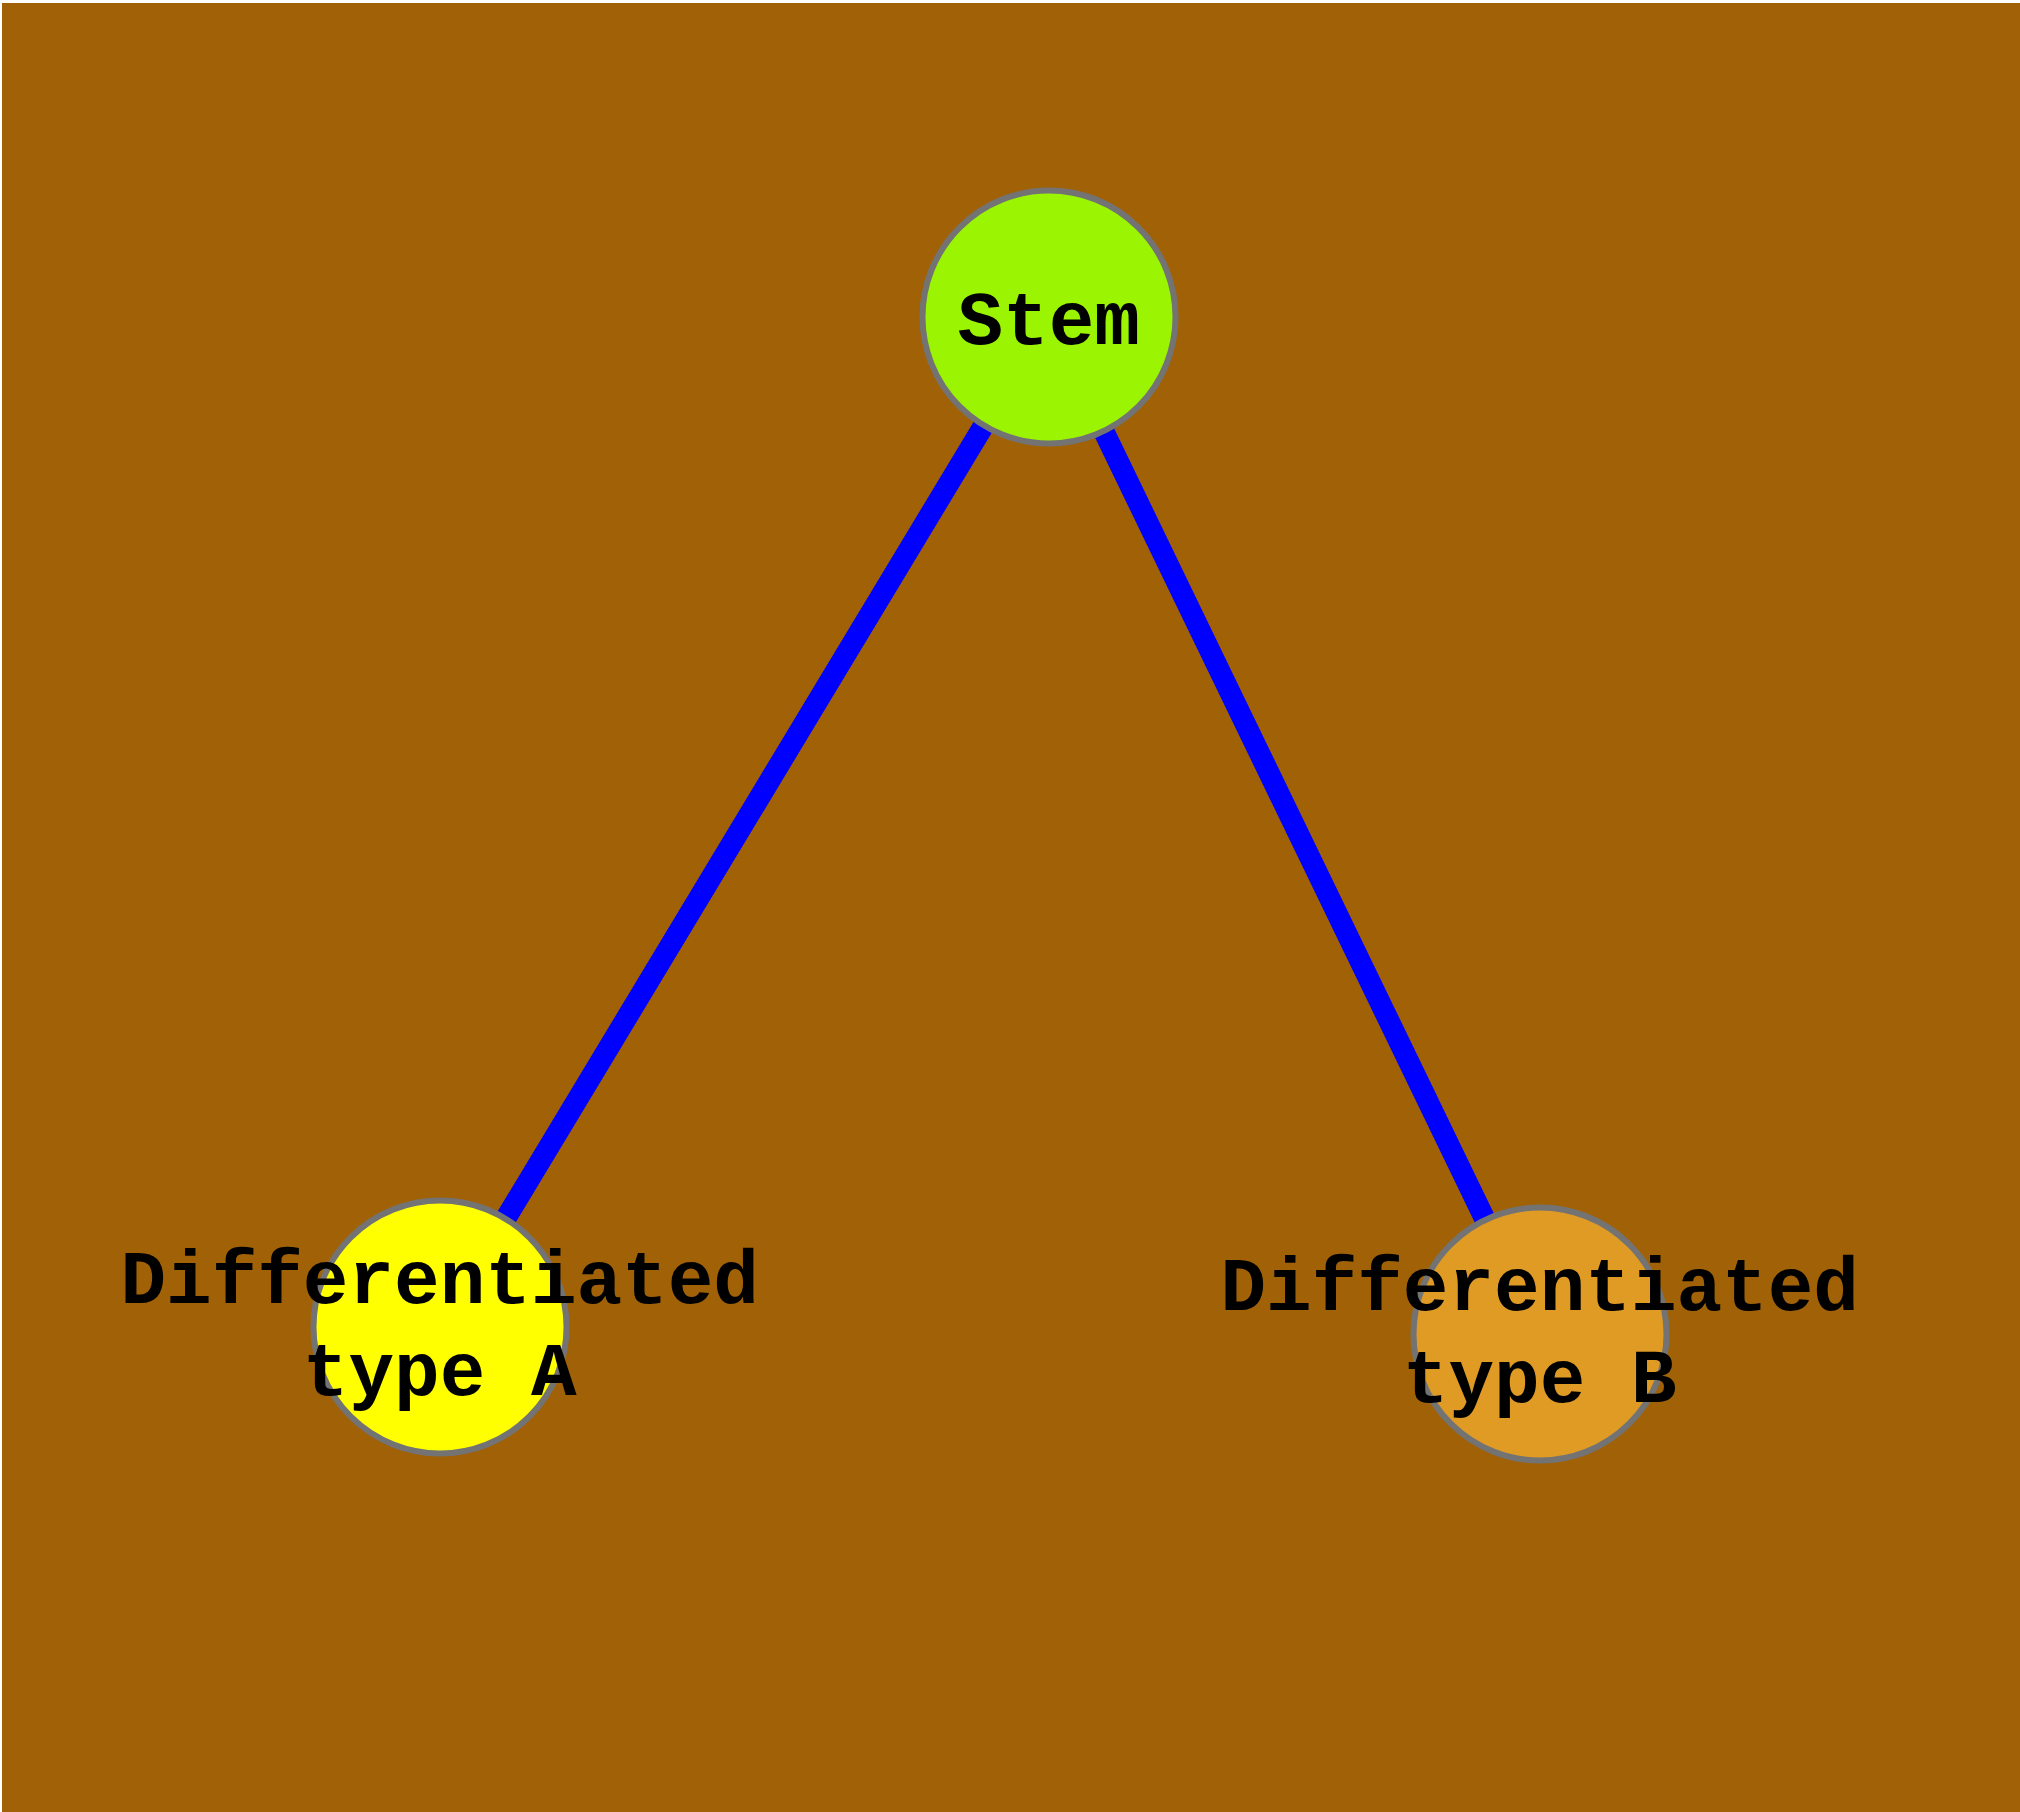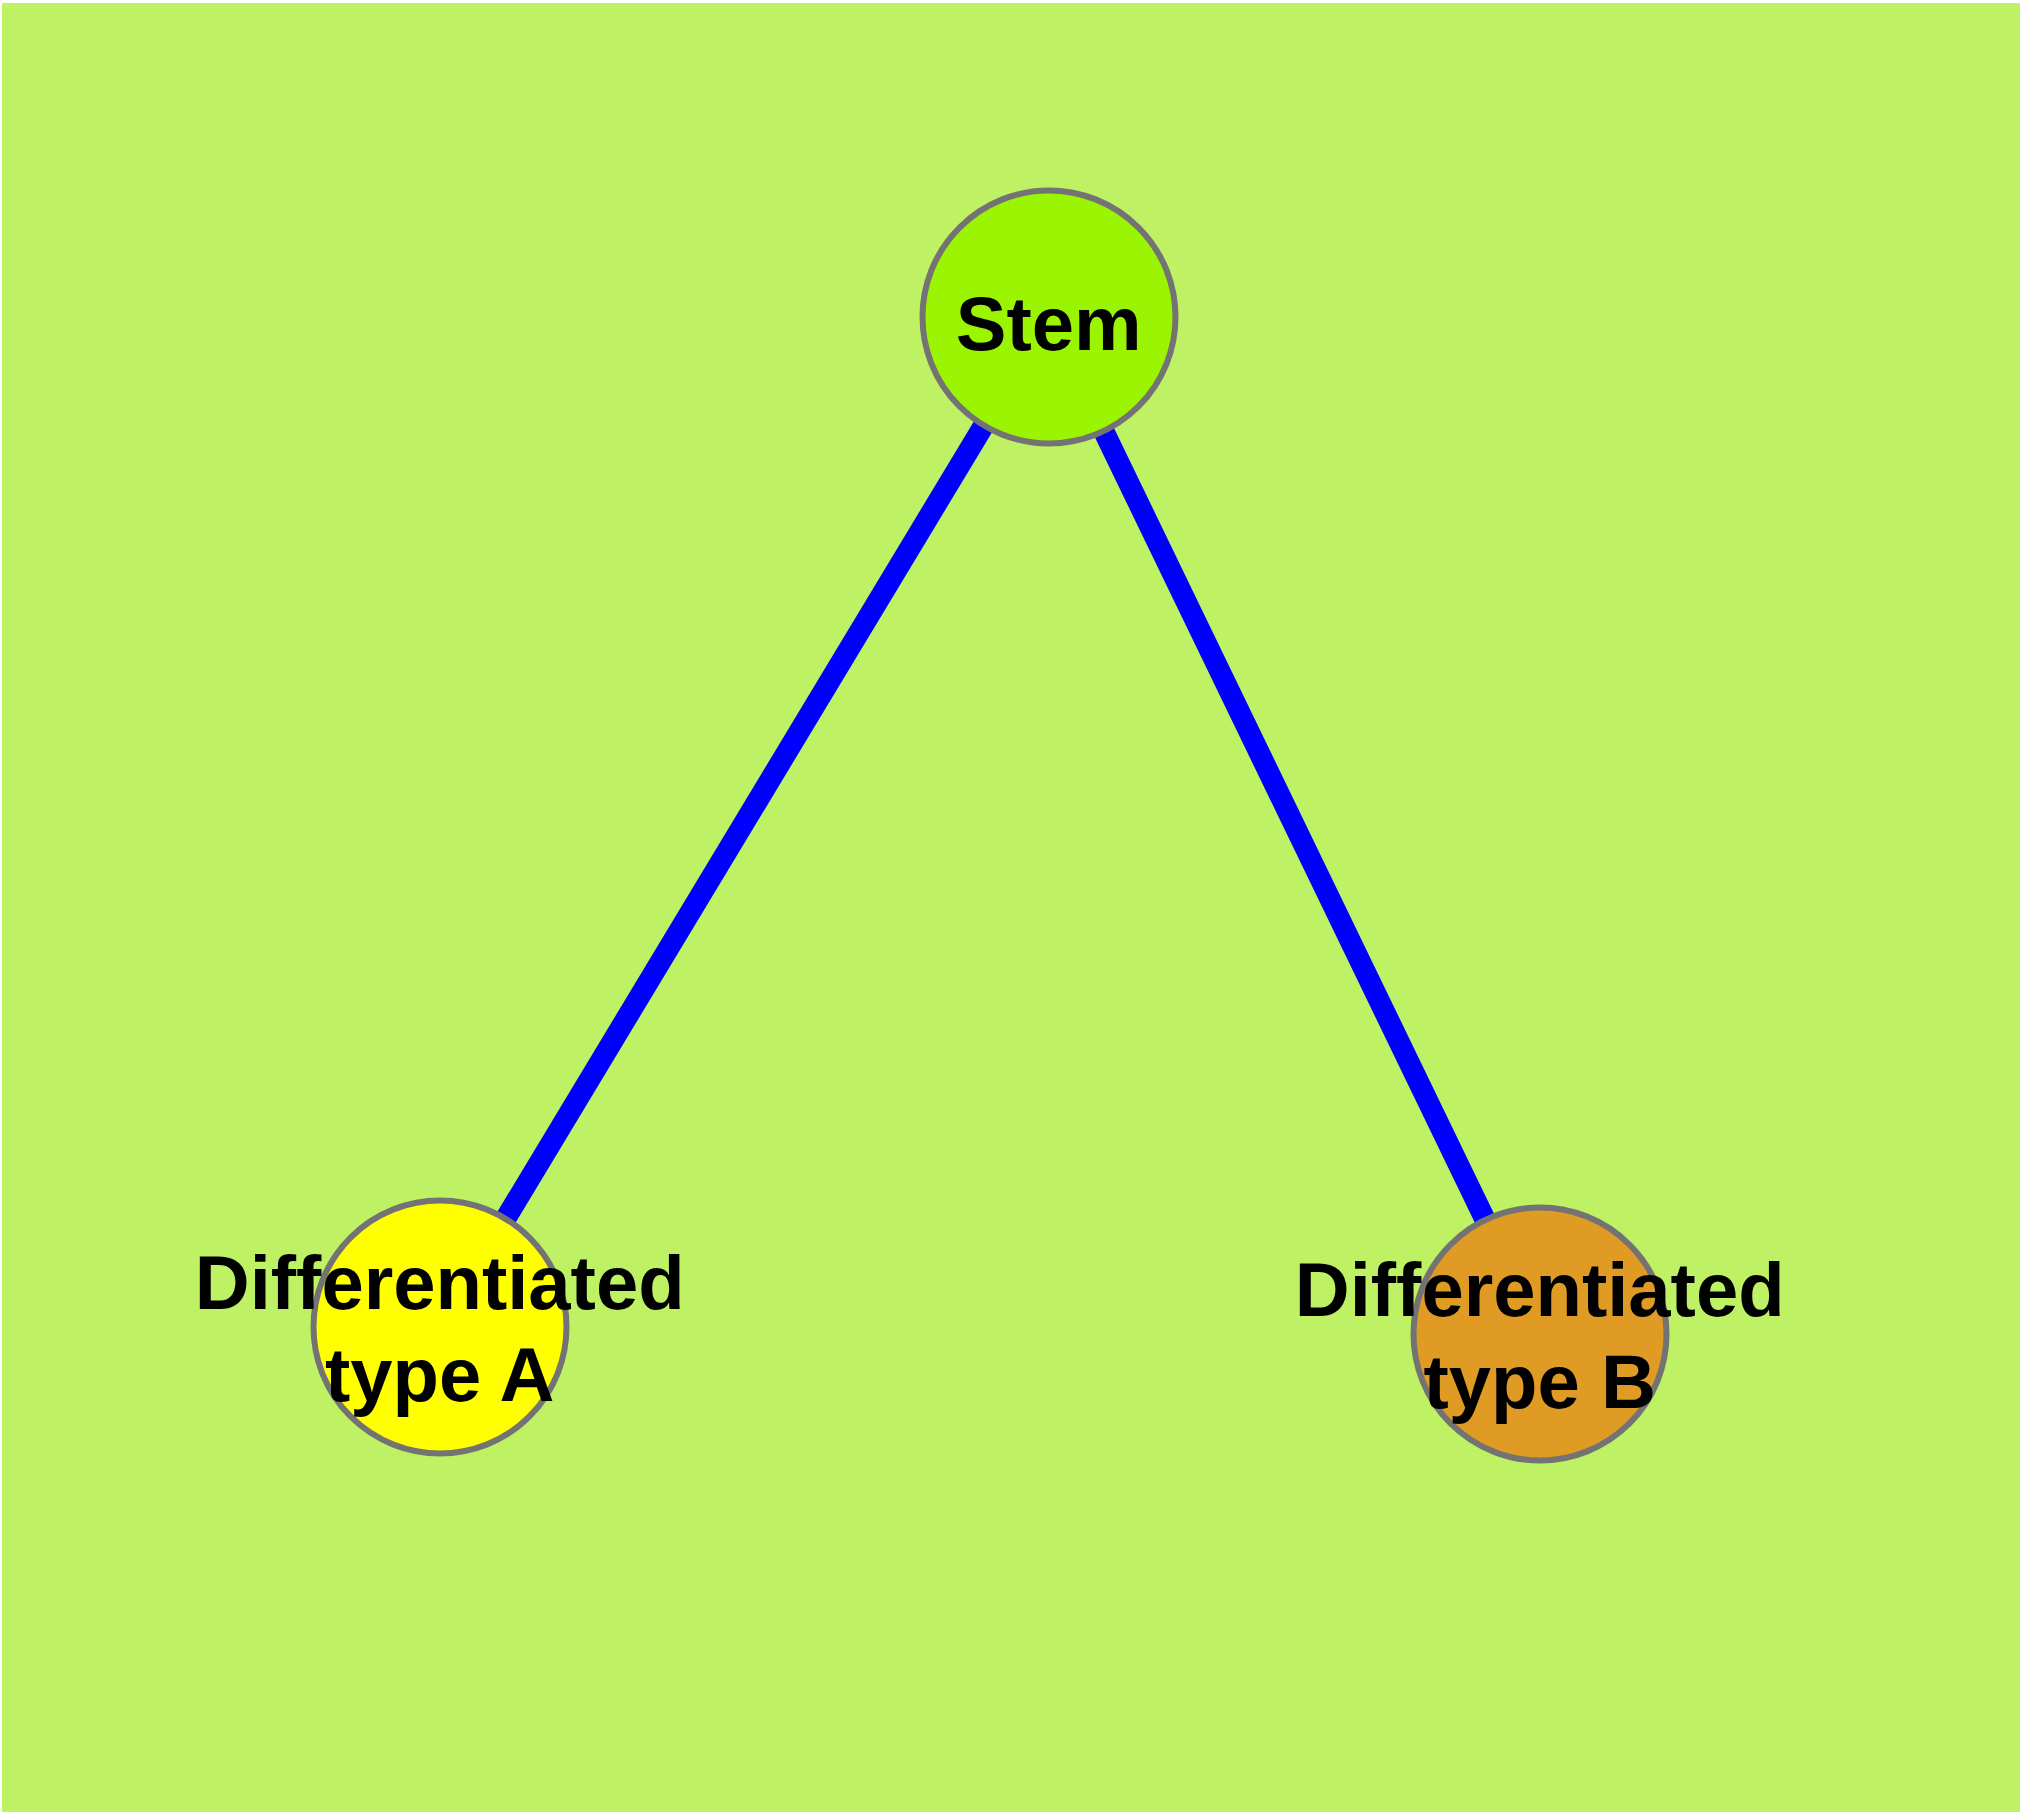--- a/index.html
+++ b/index.html
@@ -49,21 +49,21 @@
   #node-stem   { left: 1047px; top: 314px; }
   #node-a      { left: 438px;  top: 1324px; }
   #node-b      { left: 1538px; top: 1331px; }
   #label-stem  { left: 1047px; top: 321px; }
   #label-a     { left: 438px;  top: 1326px; }
   #label-b     { left: 1538px; top: 1333px; }
 </style>
 </head>
 <body>
 
-<div class="canvas" style="background-color: #bef264;">
+<div class="canvas" style="background-color: #a16207; font-family: Liberation Mono, monospace;">
 
   <svg class="edges-svg" viewBox="0 0 2382 2135" xmlns="http://www.w3.org/2000/svg">
     <line x1="1235" y1="371" x2="517" y2="1562" stroke-width="25" stroke="#0000FF"></line>
     <line x1="1235" y1="371" x2="1815" y2="1570" stroke-width="25" stroke="#0000FF"></line>
   </svg>
 
   <div class="node" id="node-stem" style="background-color: rgb(155, 245, 2);"></div>
 
   <div class="node" id="node-a" style="background-color: rgb(255, 255, 0);"></div>
 

